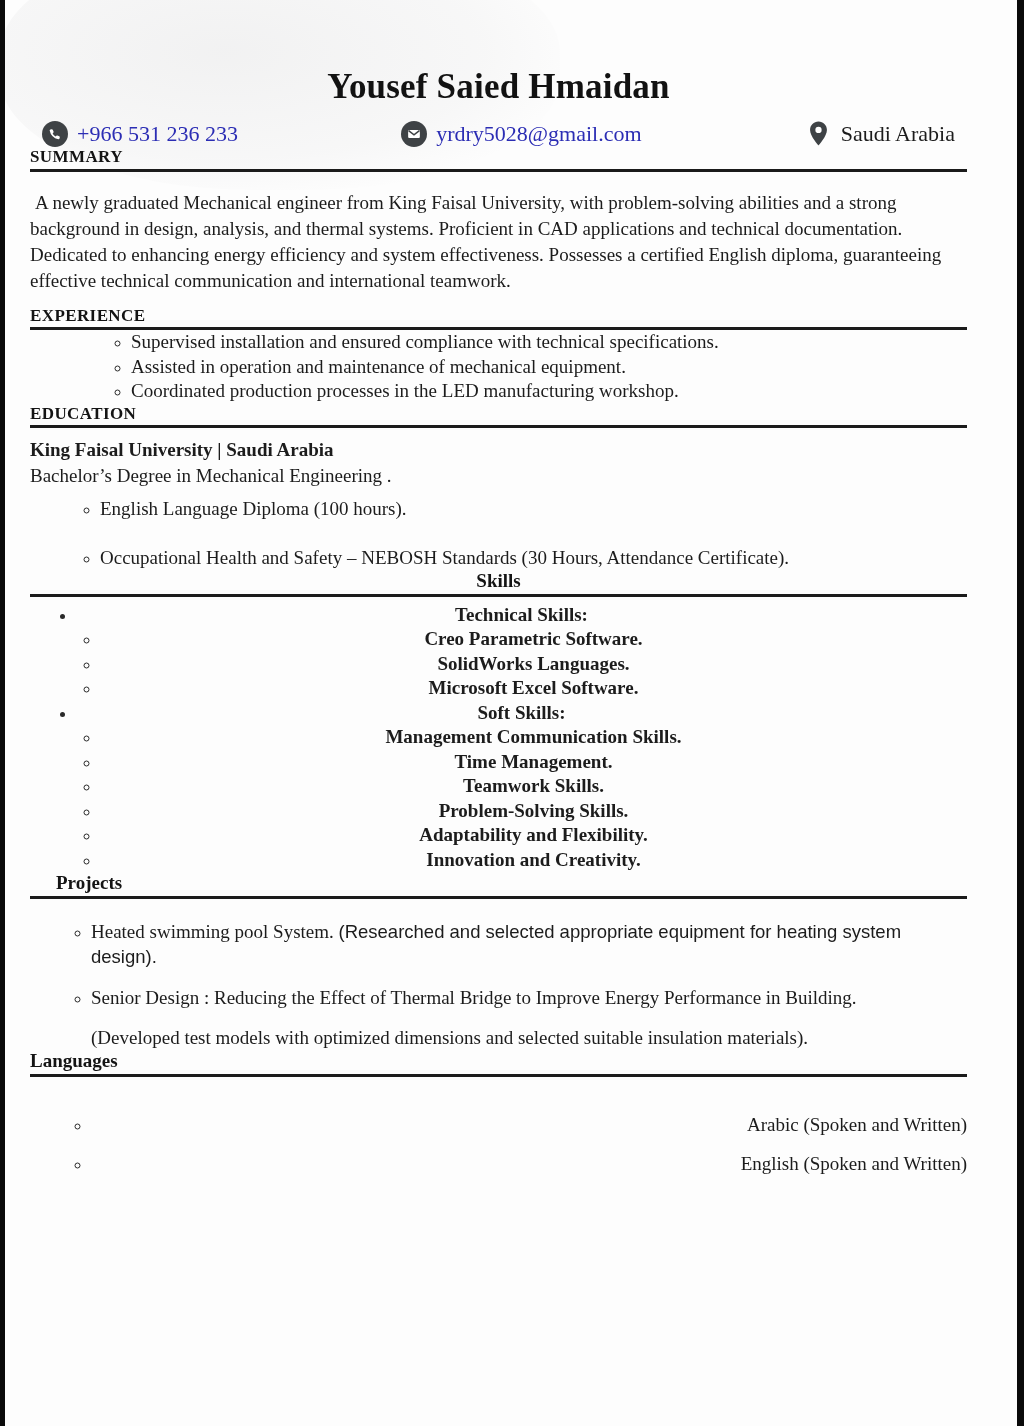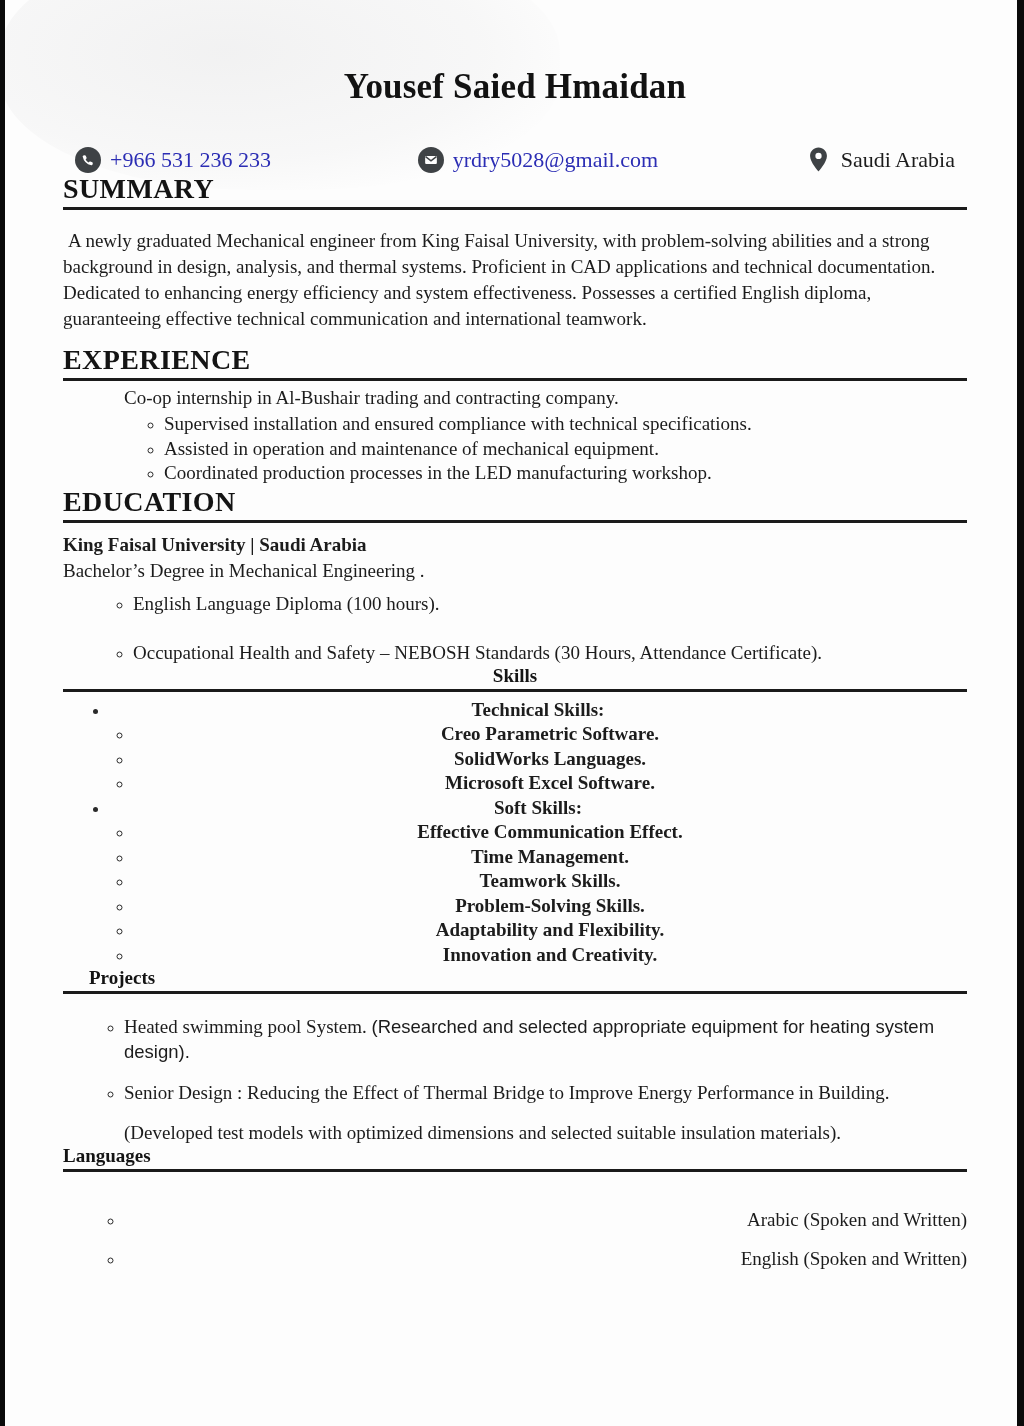--- a/index.html
+++ b/index.html
@@ -14,43 +14,43 @@
   }
   .edge{position:absolute;top:0;bottom:0;background:#0a0a0a;z-index:5;}
   .edge-left{left:0;width:5px;}
   .edge-right{right:0;width:7px;}
   .smudge{
     position:absolute;left:0px;top:-60px;width:560px;height:250px;
     background:radial-gradient(ellipse at 40% 45%, rgba(90,90,95,0.07), rgba(90,90,95,0.035) 55%, rgba(90,90,95,0) 78%);
     border-radius:45%;
     pointer-events:none;
   }
-  .page{padding:66px 57px 0 63px;position:relative;}
+  .page{padding:66px 57px 0 30px;position:relative;}
 
   h1.name{
     margin:0;text-align:center;
     font-size:35px;line-height:1.2;font-weight:bold;color:#121212;
     letter-spacing:0.2px;
   }
   .contact-row{
-    margin-top:38px;
+    margin-top:12px;
     display:flex;align-items:center;justify-content:space-between;
     padding:0 12px 0 12px;
   }
   .contact-item{display:flex;align-items:center;gap:9px;font-size:22px;}
   .contact-item .cicon{display:inline-flex;flex:0 0 auto;}
   .link-blue{color:#2b2db4;text-decoration:none;}
   .loc-text{color:#1c1c1c;}
 
   h2.sec, h3.sec{
     margin:0;font-weight:bold;color:#141414;
     border-bottom:3px solid #1b1b1b;
     padding-bottom:2px;line-height:1.15;
   }
-  h2.sec{font-size:28px;letter-spacing:0.4px;}
+  h2.sec{font-size:17px;letter-spacing:0.4px;}
   h3.sec{font-size:19px;}
 
   .summary-h{margin-top:30px;}
   .summary-text{margin:18px 0 12px;line-height:26px;text-indent:5px;}
 
   .experience-h{margin-top:38px;}
   .role-line{margin:5px 0 2px 61px;line-height:24px;}
 
   ul{margin:0;}
   ul.circle{list-style-type:circle;}
@@ -125,21 +125,20 @@
     </div>
   </div>
 
   <section>
     <h2 class="sec summary-h">SUMMARY</h2>
     <p class="summary-text">A newly graduated  Mechanical engineer from King Faisal University, with problem-solving abilities and a strong background in design, analysis, and thermal systems. Proficient in CAD applications and technical documentation. Dedicated to enhancing energy efficiency and system effectiveness. Possesses a certified English diploma, guaranteeing effective technical communication and international teamwork.</p>
   </section>
 
   <section>
     <h2 class="sec experience-h">EXPERIENCE</h2>
-    <p class="role-line">Co-op internship  in Al-Bushair trading and contracting company.</p>
     <ul class="circle exp-list">
       <li>Supervised installation and ensured compliance with technical specifications.</li>
       <li>Assisted in operation and maintenance of mechanical equipment.</li>
       <li>Coordinated production processes in the LED manufacturing workshop.</li>
     </ul>
   </section>
 
   <section>
     <h2 class="sec education-h">EDUCATION</h2>
     <p class="inst-line">King Faisal University | Saudi Arabia</p>
@@ -160,21 +159,21 @@
         <span>Technical Skills:</span>
         <ul class="skills-sub">
           <li>Creo Parametric Software.</li>
           <li>SolidWorks Languages.</li>
           <li>Microsoft Excel Software.</li>
         </ul>
       </li>
       <li>
         <span>Soft Skills:</span>
         <ul class="skills-sub">
-          <li>Effective Communication Effect.</li>
+          <li>Management Communication Skills.</li>
           <li>Time Management.</li>
           <li>Teamwork Skills.</li>
           <li>Problem-Solving Skills.</li>
           <li>Adaptability and Flexibility.</li>
           <li>Innovation and Creativity.</li>
         </ul>
       </li>
     </ul>
   </section>
 

